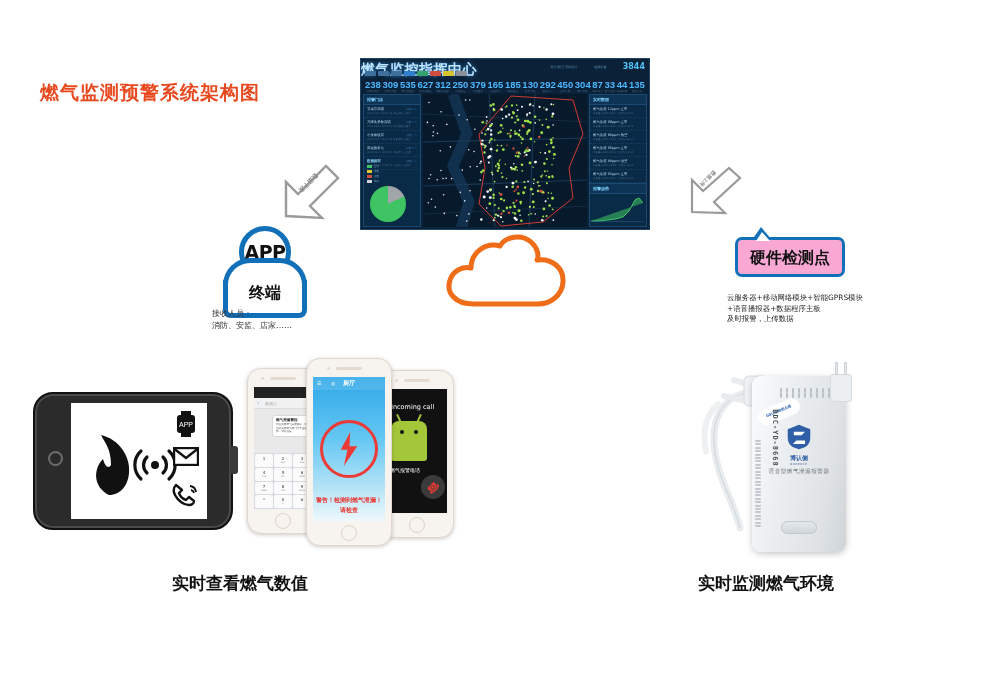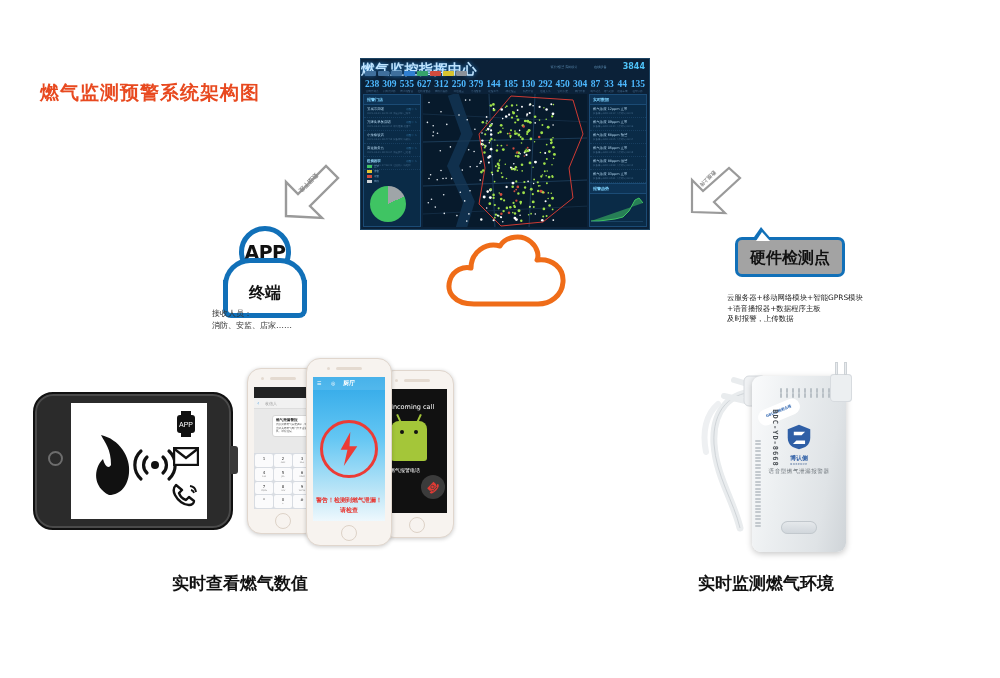--- a/index.html
+++ b/index.html
@@ -34,21 +34,21 @@
   .dash-topright .lbl{ color:#5e8fb5; font-size:3.2px; }
   .dash-topright .big{ color:#4fc3f7; font-size:8px; font-weight:bold; }
   .chip-row { position:absolute; left:4px; top:12px; display:flex; gap:2px; }
   .chip { width:11px; height:5px; border-radius:1px; }
   .num-row {
     position:absolute; left:4px; right:4px; top:20px;
     display:flex; justify-content:space-between;
   }
   .num-cell { text-align:center; }
   .num-cell .v { color:#4db8ff; font-size:9.5px; font-weight:bold; line-height:11px;
-                 font-family:Liberation Serif, serif; }
+                 font-family:Liberation Sans, sans-serif; }
   .num-cell .k { color:#43688a; font-size:2.6px; line-height:4px; white-space:nowrap; }
 
   .dash-body { position:absolute; left:0; top:35px; right:0; bottom:0; }
   .panel-left { position:absolute; left:2px; top:0; width:58px; bottom:2px;
     background:rgba(11,45,74,.85); border:1px solid #1b4b75; }
   .panel-right { position:absolute; right:2px; top:0; width:58px; bottom:2px;
     background:rgba(11,45,74,.85); border:1px solid #1b4b75; }
   .panel-hd { color:#7fd4ff; font-size:4px; font-weight:bold; padding:2px 3px;
     border-bottom:1px solid #1b4b75; background:#0d3355; }
   .panel-item { padding:2px 3px; border-bottom:1px dotted #173e60; position:relative; }
@@ -104,21 +104,21 @@
   
   #cloud { left:440px; top:232px; width:130px; height:80px; }
   #cloud svg { display:block; }
   #cloud-label {
     position:absolute; left:0; right:0; top:34px; text-align:center;
     font-size:17px; font-weight:bold; color:#111;
   }
 
   
   #hw-bubble { left:735px; top:237px; width:110px; height:40px;
-    border:3px solid #1170b8; border-radius:7px; background:#a3a3a3; }
+    border:3px solid #1170b8; border-radius:7px; background:#f9a8d4; }
   #hw-bubble::after{
     content:""; position:absolute; left:14px; top:-13px; width:0; height:0;
     border-left:9px solid transparent; border-right:11px solid transparent;
     border-bottom:13px solid #1170b8;
   }
   #hw-bubble::before{
     content:""; position:absolute; left:18px; top:-8px; width:0; height:0;
     border-left:6px solid transparent; border-right:8px solid transparent;
     border-bottom:9px solid #fff; z-index:2;
   }
@@ -284,21 +284,21 @@
       </div>
       <div class="num-cell">
         <div class="v">250</div>
         <div class="k">日巡检量</div>
       </div>
       <div class="num-cell">
         <div class="v">379</div>
         <div class="k">月报警数</div>
       </div>
       <div class="num-cell">
-        <div class="v">144</div>
+        <div class="v">165</div>
         <div class="k">处理工单</div>
       </div>
       <div class="num-cell">
         <div class="v">185</div>
         <div class="k">待处理量</div>
       </div>
       <div class="num-cell">
         <div class="v">130</div>
         <div class="k">隐患整改</div>
       </div>

